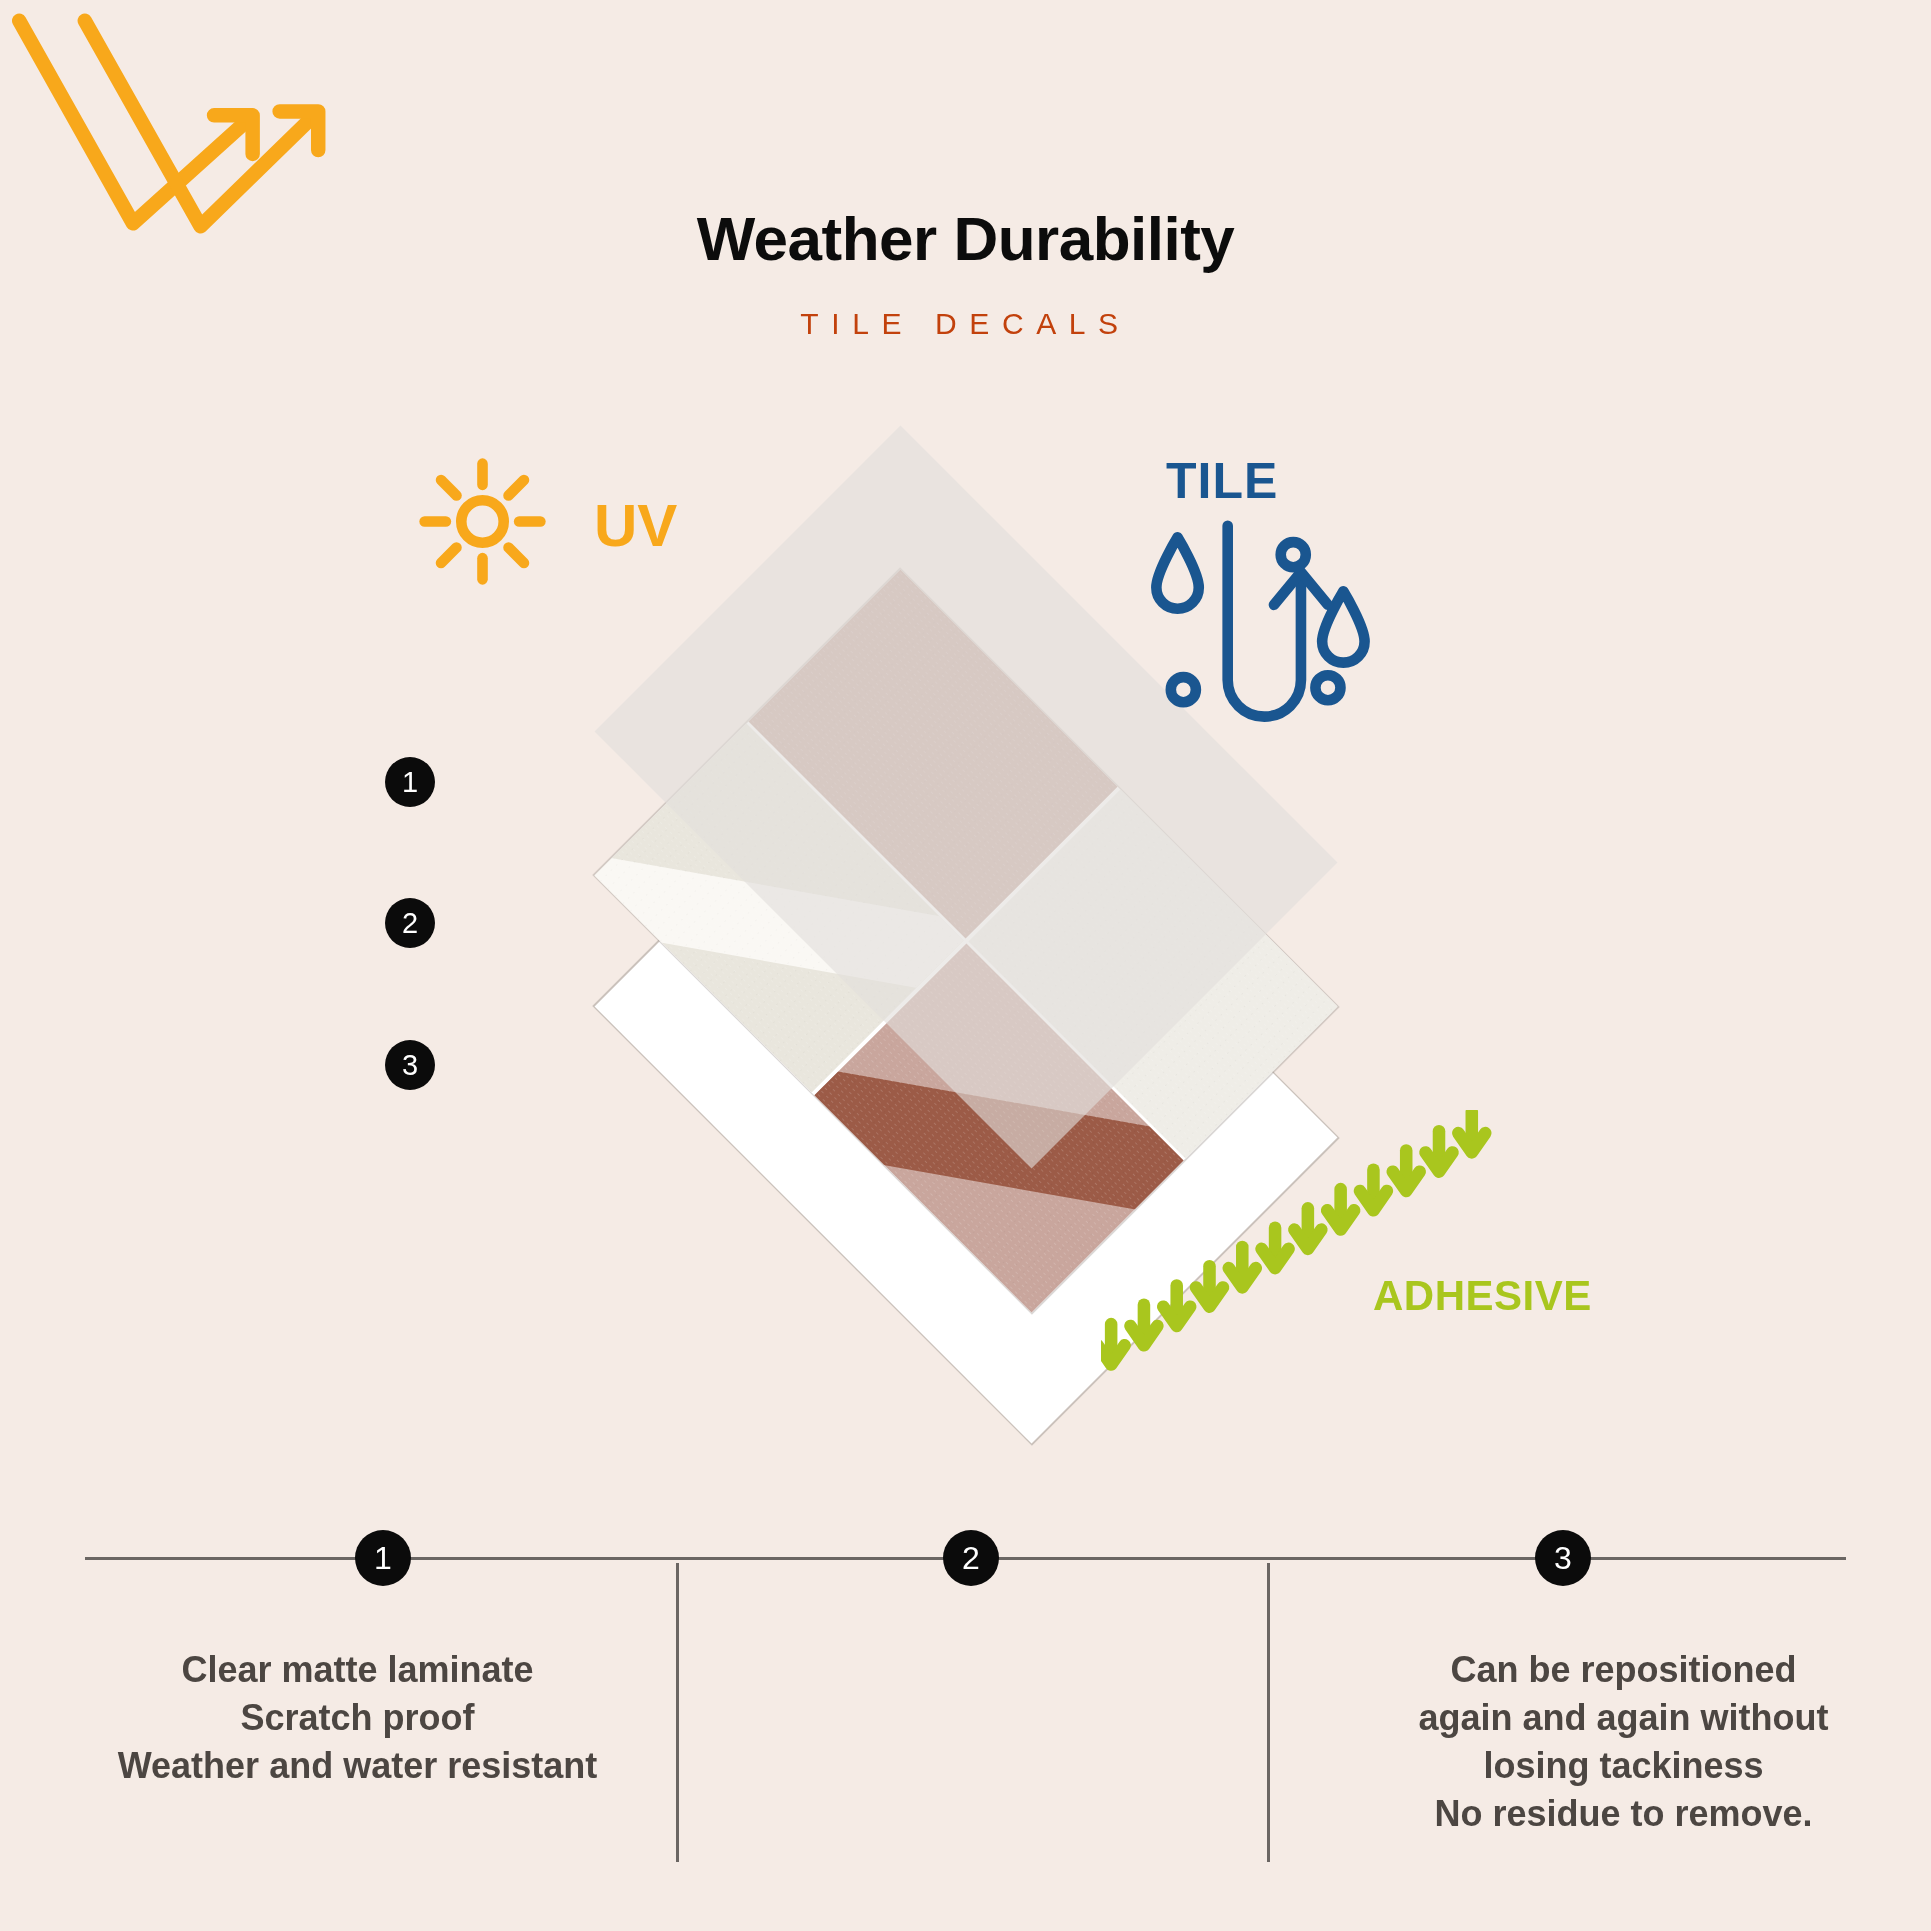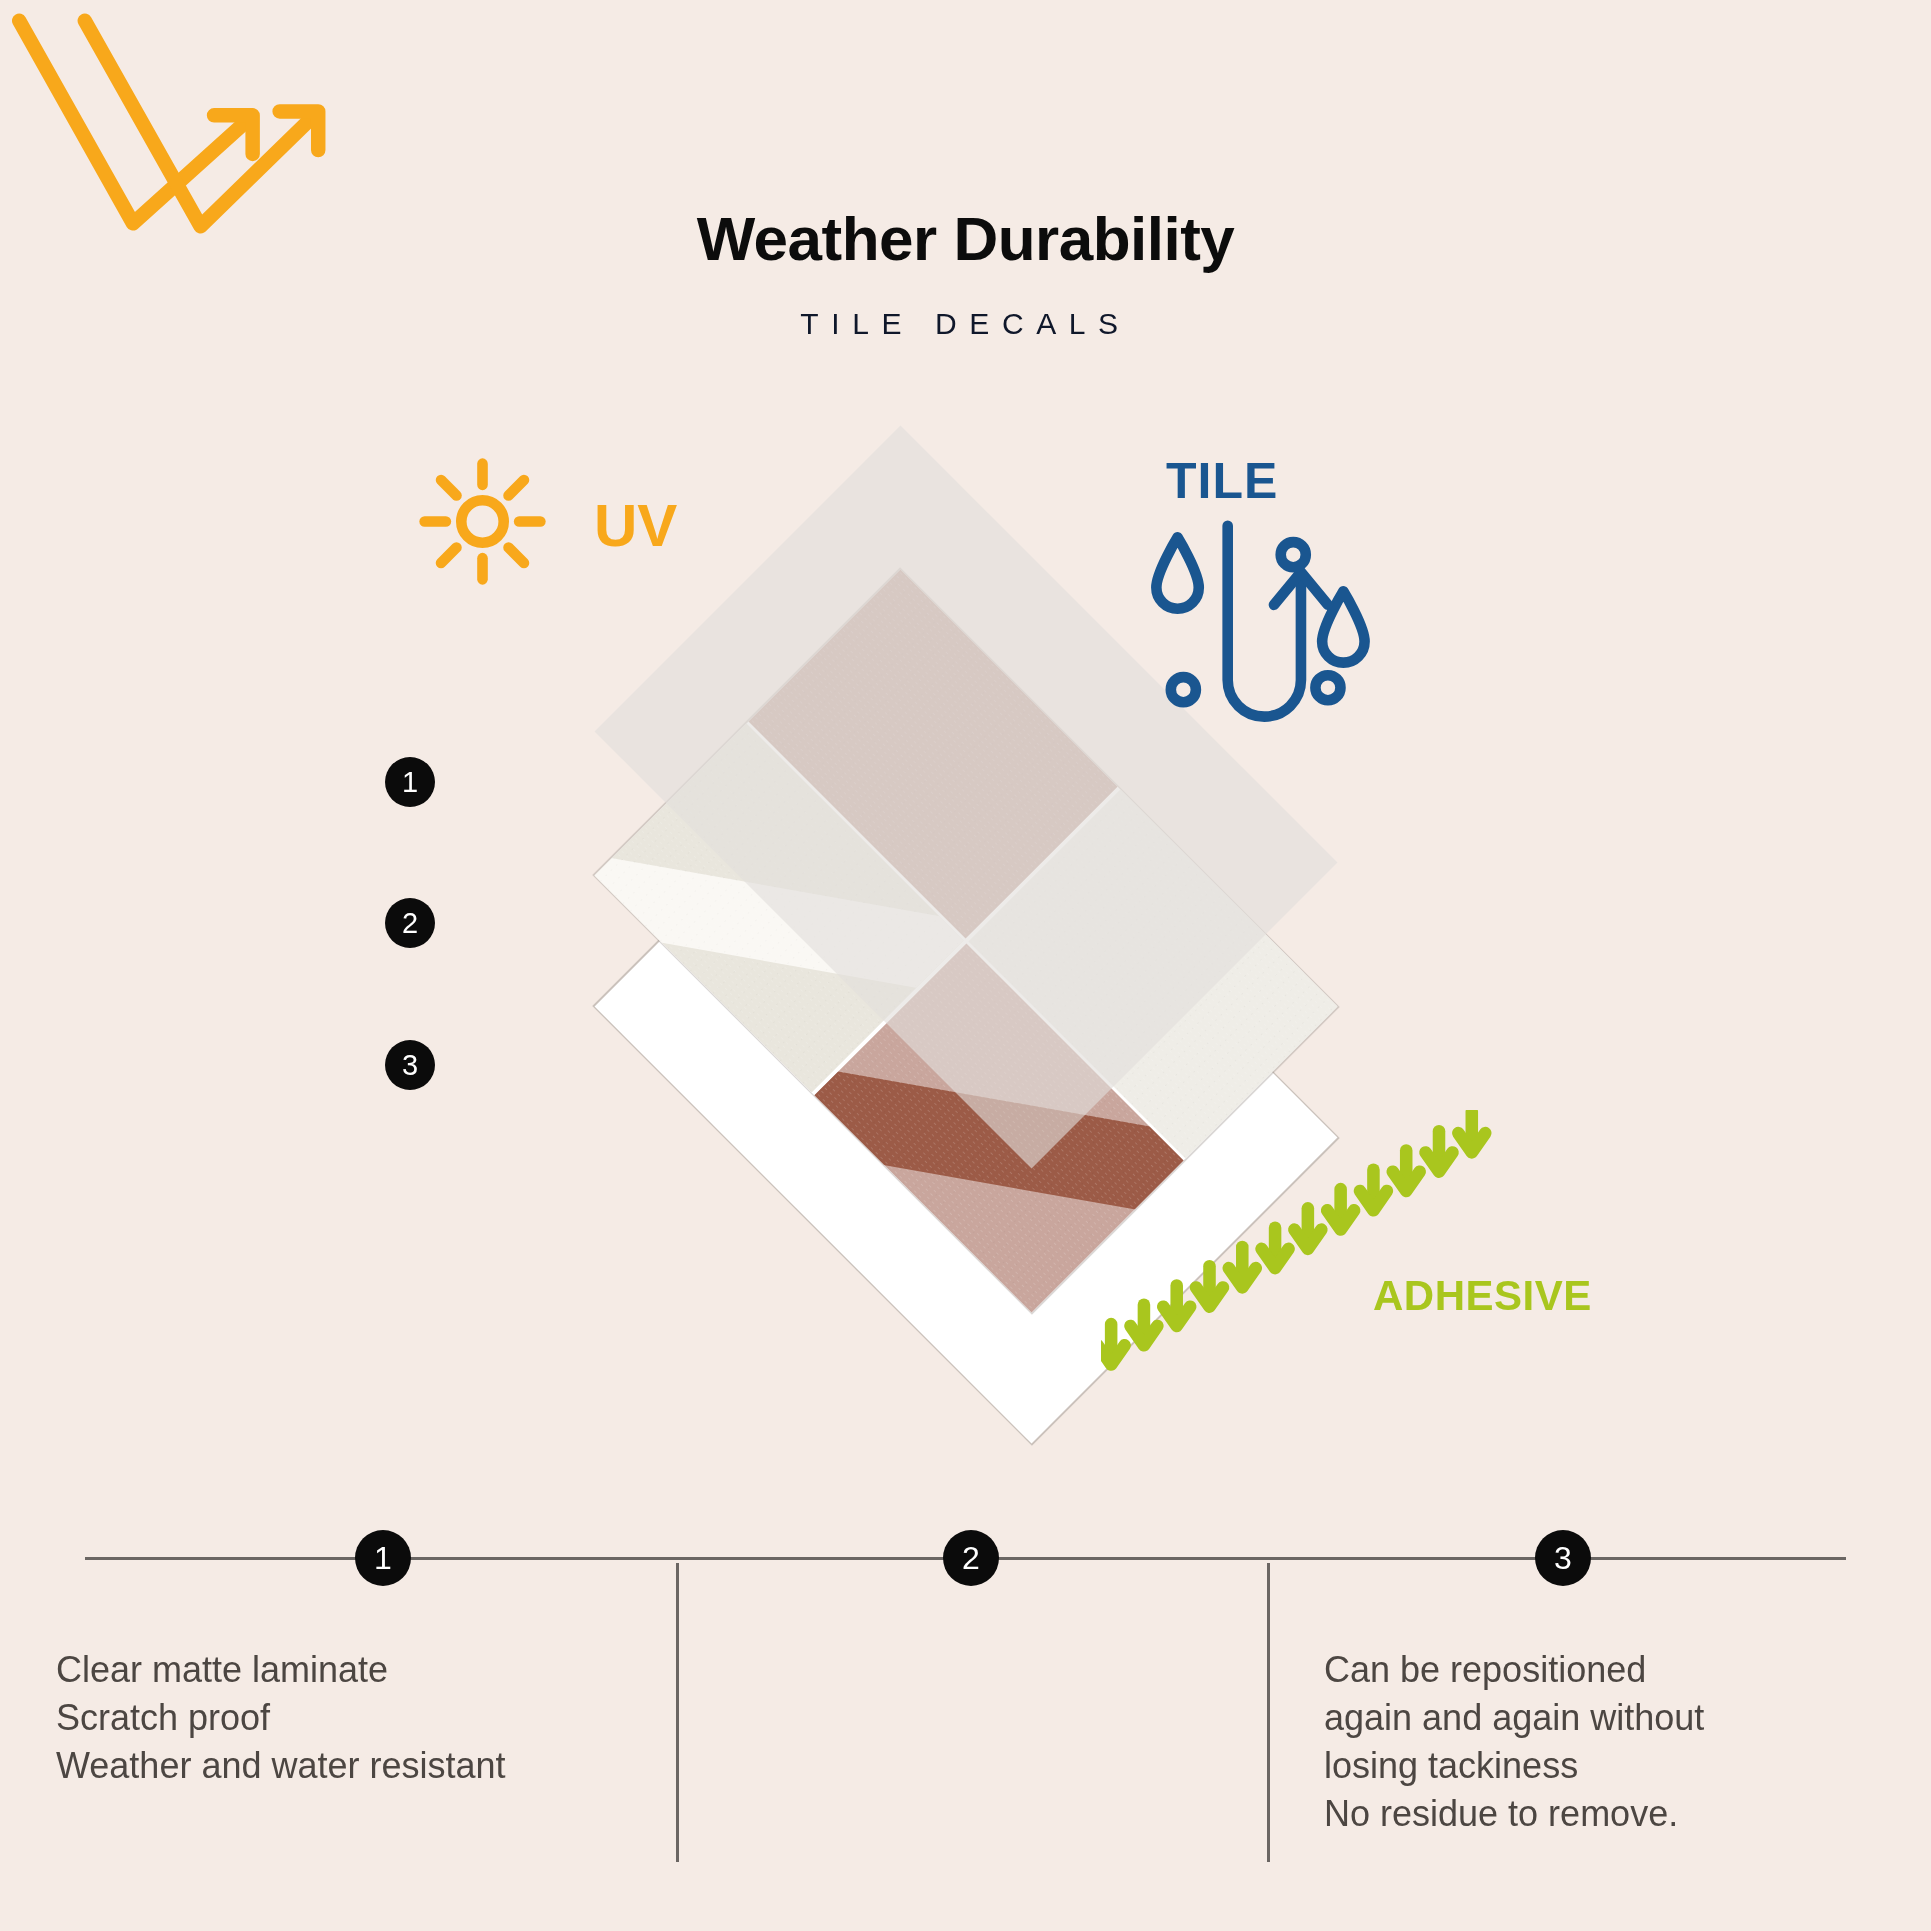--- a/index.html
+++ b/index.html
@@ -15,21 +15,21 @@
   
   .title{
     position:absolute; left:0; top:203px; width:1931px;
     text-align:center;
     font-size:62px; font-weight:bold; color:#0C0C0C;
     letter-spacing:-0.5px;
   }
   .subtitle{
     position:absolute; left:0; top:307px; width:1931px;
     text-align:center;
-    font-size:30px; font-weight:400; color:#0f172a;
+    font-size:30px; font-weight:400; color:#c2410c;
     letter-spacing:12.6px;
   }
 
   
   #stack{ position:absolute; left:0; top:0; width:1931px; height:1468px; }
 
   
   .diamond{
     position:absolute;
     width:618px; height:618px;
@@ -152,22 +152,22 @@
     background:#0B0B0B; color:#fff;
     font-size:32px; display:flex; align-items:center; justify-content:center;
     top:0px;
   }
   #ln1{ left:355px; }
   #ln2{ left:943px; }
   #ln3{ left:1535px; }
 
   .col{
     position:absolute; top:116px;
-    text-align:left;
-    font-size:36px; line-height:1.33; color:#4C4642; font-weight:400;
+    text-align:center;
+    font-size:36px; line-height:1.33; color:#4C4642; font-weight:700;
     white-space:pre-line;
   }
   #c1{ left:56px;   width:603px; }
   #c2{ left:687px;  width:568px; }
   #c3{ left:1324px; width:599px; }
 </style>
 </head>
 <body>
 
 <div id="stage">

